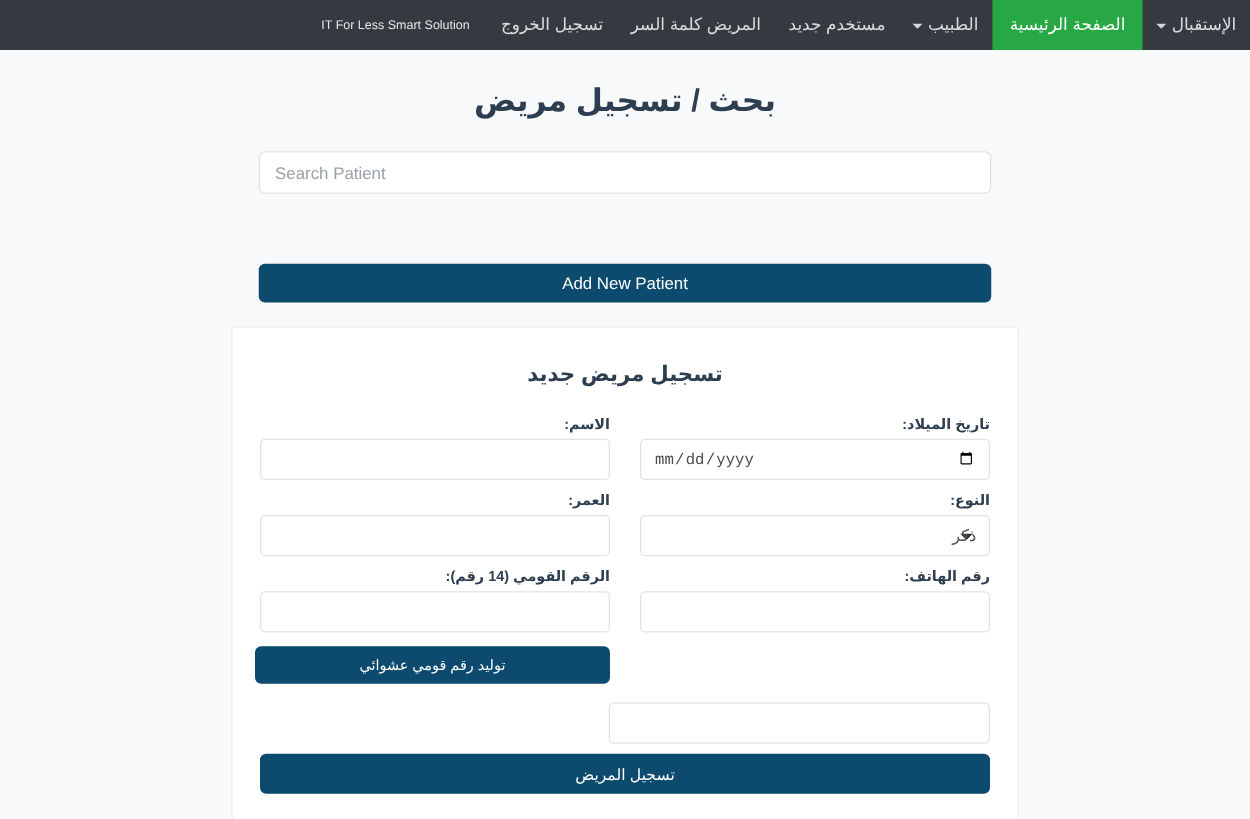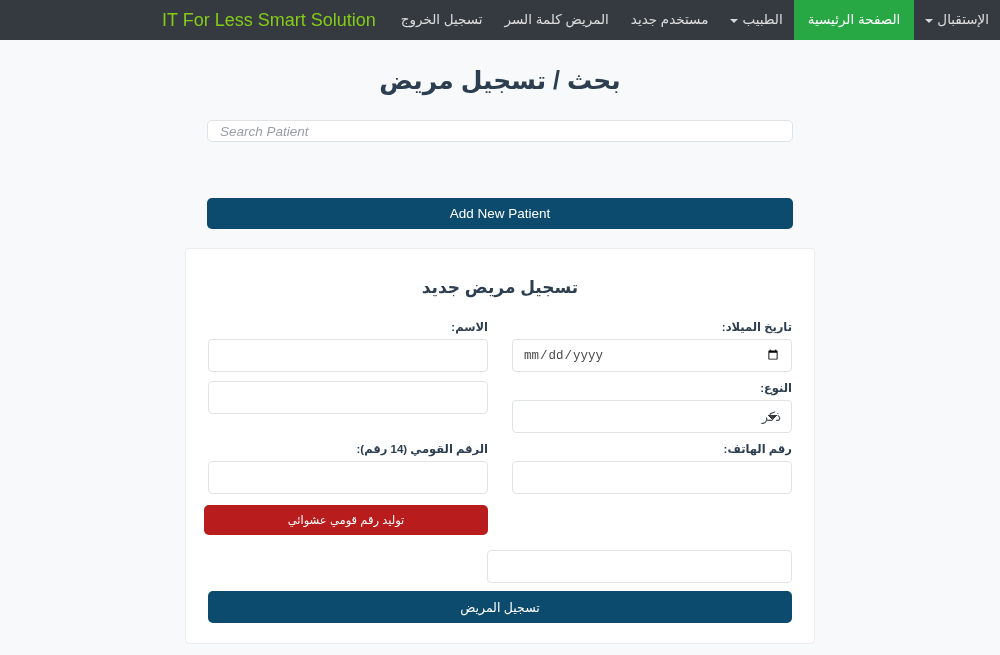--- a/index.html
+++ b/index.html
@@ -45,22 +45,22 @@
     width: 0; height: 0;
     border-left: 4px solid transparent;
     border-right: 4px solid transparent;
     border-top: 4px solid rgba(255,255,255,0.8);
     margin-top: 2px;
   }
   .nav-brand {
     display: flex;
     align-items: center;
     padding: 0 14px;
-    color: #84cc16;
-    font-size: 18px;
+    color: #e5e5e5;
+    font-size: 10px;
     white-space: nowrap;
     cursor: pointer;
     text-decoration: none;
   }
   .nav-spacer { flex: 1; }
 
   
   .page-title {
     text-align: center;
     color: #2c3e50;
@@ -71,44 +71,43 @@
   }
 
   .container {
     width: 586px;
     margin: 0 auto;
   }
 
   .search-wrap { margin-top: 25px; }
   .search-input {
     width: 100%;
-    height: 22px;
+    height: 34px;
     padding: 6px 12px;
     font-size: 13.5px;
     color: #495057;
     background: #ffffff;
     border: 1px solid #dfe3e6;
     border-radius: 5px;
     outline: none;
-    font-style: italic;
   }
   .search-input::placeholder { color: #9aa0a6; }
 
   .btn {
     display: block;
     width: 100%;
     border: none;
     border-radius: 5px;
     color: #ffffff;
     font-size: 13.5px;
     cursor: pointer;
     font-family: inherit;
   }
   .btn-primary { background: #0c4a6e; }
-  .btn-success { background: #b91c1c; }
+  .btn-success { background: #0c4a6e; }
 
   .add-new-btn {
     height: 31px;
     margin-top: 56px;
     font-size: 13.5px;
   }
 
   
   .card {
     width: 630px;
@@ -253,20 +252,21 @@
 
   <div class="form-row">
     <div class="form-col">
       <label class="form-label">النوع:</label>
       <select class="form-control">
         <option selected="">ذكر</option>
         <option>أنثى</option>
       </select>
     </div>
     <div class="form-col">
+      <label class="form-label">العمر:</label>
       <input class="form-control" type="text" style="">
     </div>
   </div>
 
   <div class="form-row">
     <div class="form-col">
       <label class="form-label">رقم الهاتف:</label>
       <input class="form-control" type="text" style="">
     </div>
     <div class="form-col">

